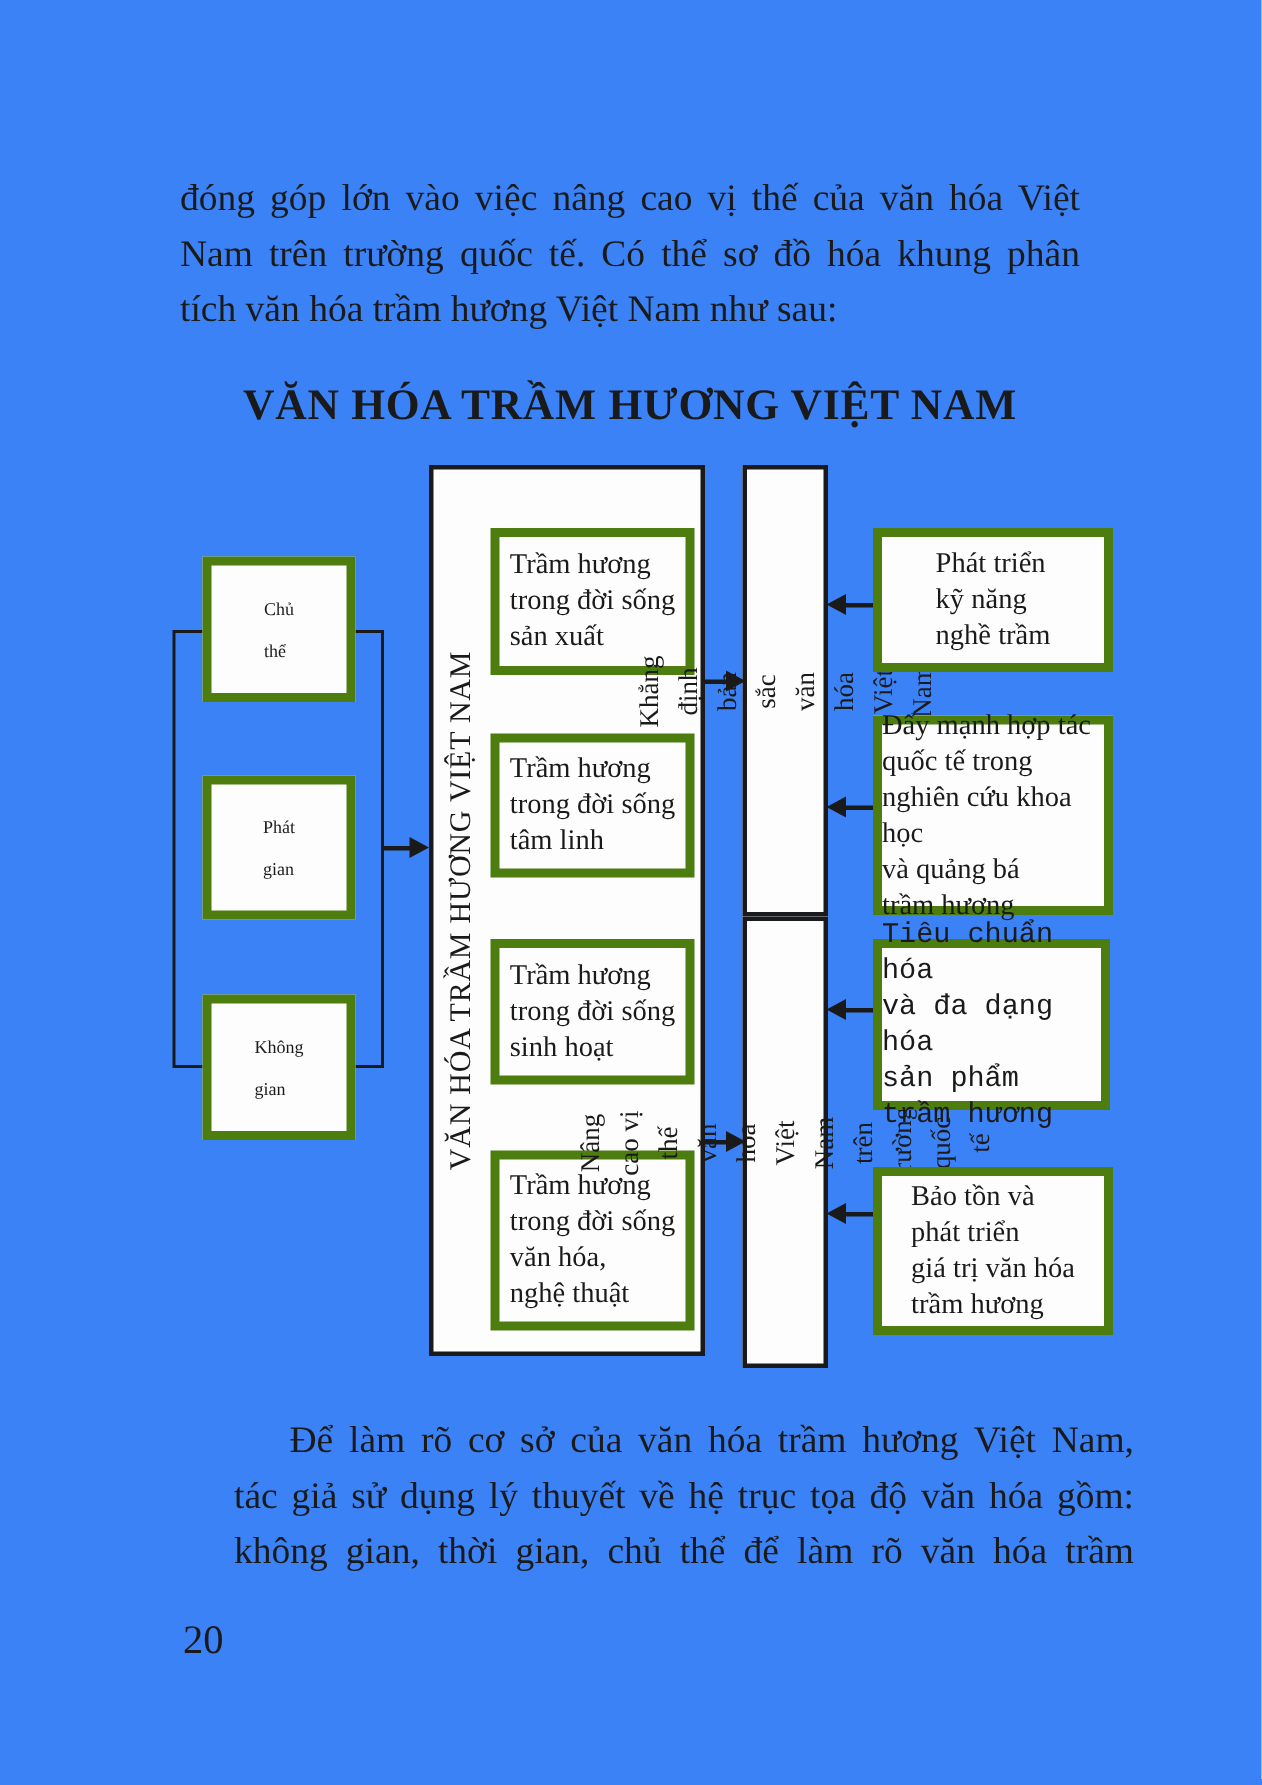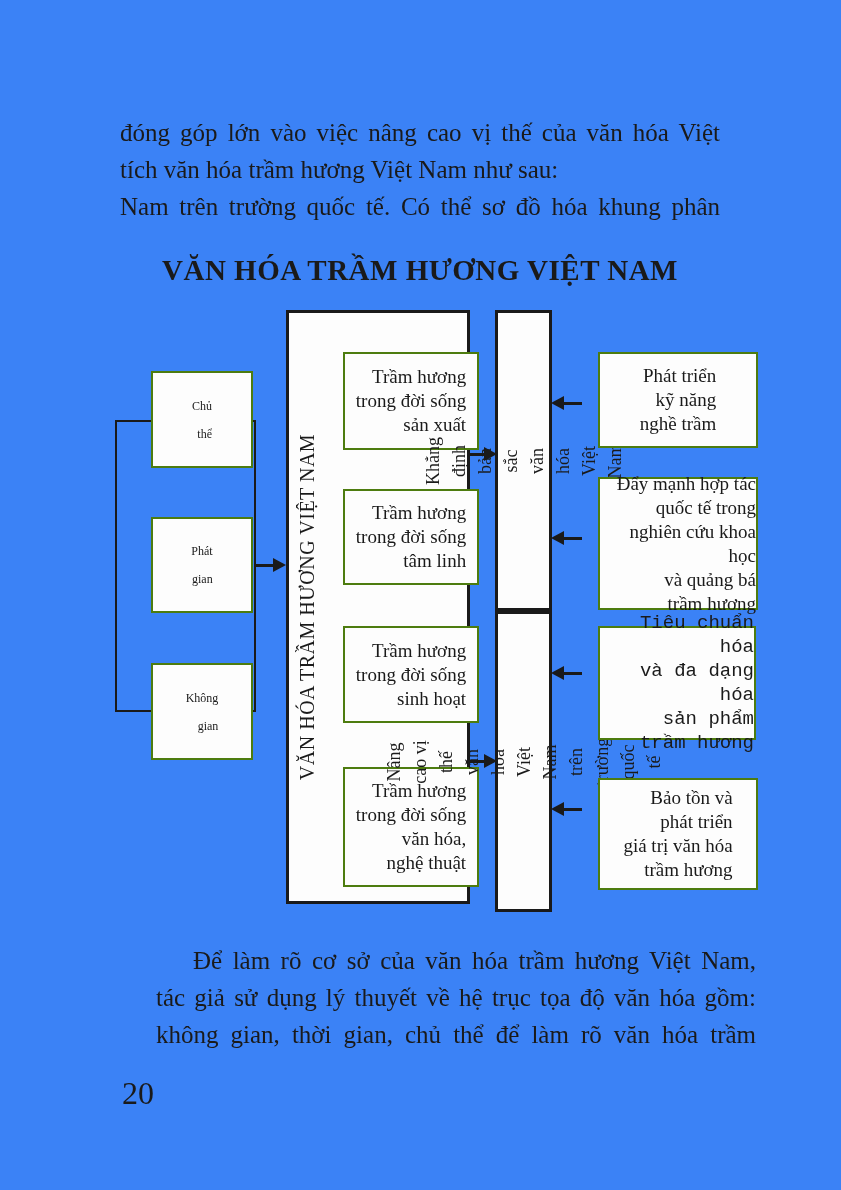--- a/index.html
+++ b/index.html
@@ -25,33 +25,32 @@
   .para .line.indent{padding-left:37px;}
 
   .diagram-title{
     position:absolute;left:120px;top:250px;width:600px;
     font-size:29px;font-weight:bold;line-height:40px;
     text-align:center;letter-spacing:.5px;
   }
 
   .page-number{
     position:absolute;left:122px;top:1078px;
-    font-size:32px;line-height:30px;
+    font-size:27px;line-height:30px;
   }
 
   
   .dg{position:absolute;left:0;top:0;width:841px;height:1190px;}
   .rect{position:absolute;border:2px solid #1a1a1a;background:#fdfdfd;}
   .box{
-    position:absolute;border:2px solid #4d7c0f;background:#fdfdfd;
+    position:absolute;border:6px solid #4d7c0f;background:#fdfdfd;
     display:flex;align-items:center;justify-content:center;
-    text-align:right;white-space:pre-line;
+    text-align:left;white-space:pre-line;
     font-size:19px;line-height:24px;
     z-index:2;
-    margin-left:16px;
   }
   .box.input{font-size:12px;line-height:28px;}
   .frame{z-index:1;background:transparent;}
   .bigbox{position:absolute;border:3px solid #1a1a1a;background:#fdfdfd;z-index:1;}
   .vbox{
     position:absolute;border:3px solid #1a1a1a;background:#fdfdfd;
     display:flex;align-items:center;justify-content:center;z-index:2;
   }
   .vlabel{
     transform:rotate(-90deg);
@@ -76,22 +75,22 @@
   .arrow.left .shaft{right:0;left:11px;}
   .arrow.left .head{left:0;border-right:13px solid #1a1a1a;}
 </style>
 </head>
 <body>
 
 <div class="page">
 
   <div class="para" style="top:114px;">
     <div class="line">đóng góp lớn vào việc nâng cao vị thế của văn hóa Việt</div>
+    <div class="line">Nam trên trường quốc tế. Có thể sơ đồ hóa khung phân</div>
     <div class="line last-left">tích văn hóa trầm hương Việt Nam như sau:</div>
-    <div class="line">Nam trên trường quốc tế. Có thể sơ đồ hóa khung phân</div>
   </div>
 
   <div class="diagram-title">VĂN HÓA TRẦM HƯƠNG VIỆT NAM</div>
 
   <div class="dg">
 
     <div class="rect frame" style="left:115px;top:420px;width:141px;height:292px;"></div>
 
     <div class="box input" style="left:135px;top:371px;width:102px;height:97px;">Chủ
 thể</div>

